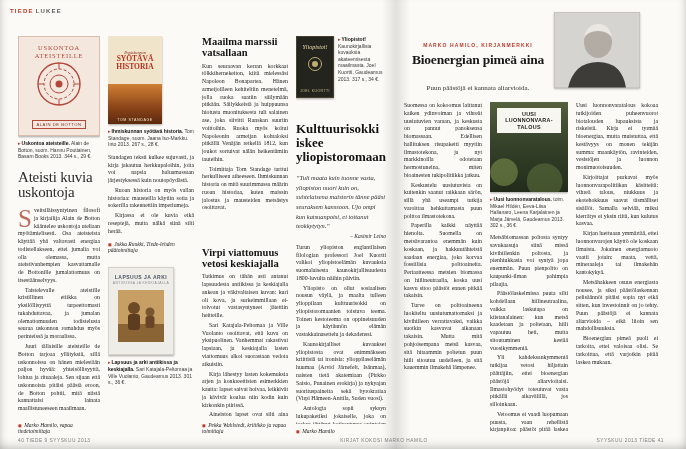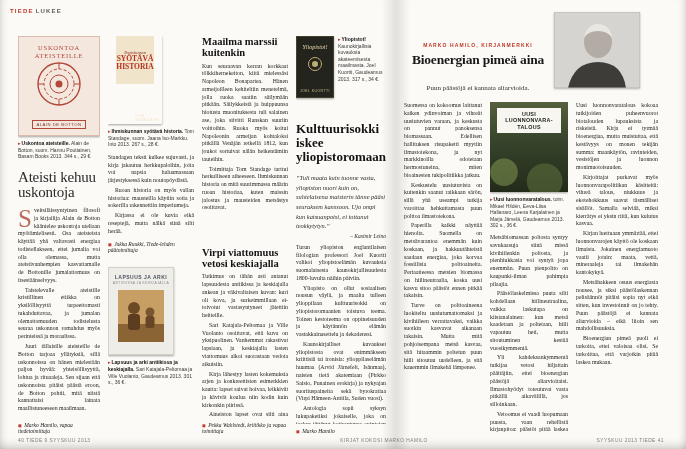--- a/index.html
+++ b/index.html
@@ -49,21 +49,21 @@
   .headline-main{font-size:15px;line-height:1.04;font-weight:normal;color:#2b2b2b;
     margin:10px 0 6px;letter-spacing:-.2px;}
   .headline-sub{font-size:10.5px;line-height:1.08;font-weight:bold;color:#141414;margin:0 0 4px;}
   .byline{font-size:5.5px;font-style:italic;color:#222;padding-top:4px;}
   .byline.pin{margin-top:auto;}
   .byline .marker{color:var(--accent);font-style:normal;font-size:4.5px;margin-right:1px;}
   .quote{font-size:6.4px;font-style:italic;line-height:1.5;color:#2d2d2d;margin:5px 0 2px;}
   .quote-attr{font-size:5.5px;font-style:italic;text-align:right;margin:0 0 5px;}
 
   
-  .cover{position:relative;flex-shrink:0;box-shadow:0 1px 2px rgba(0,0,0,.35);align-items:center;}
+  .cover{position:relative;flex-shrink:0;box-shadow:0 1px 2px rgba(0,0,0,.35);}
   #cover-atheism{width:82px;height:100px;background:#f4e8de;border:1px solid #d9bcae;
     display:flex;flex-direction:column;align-items:center;}
   #cover-atheism .ctitle{color:#b2473a;font-size:6.5px;letter-spacing:.8px;
     text-align:center;line-height:1.2;margin-top:7px;}
   #cover-atheism .cauthor{margin-top:auto;margin-bottom:6px;border:1px solid #b2473a;
     padding:1px 3px;font-family:"Liberation Sans",sans-serif;font-size:4.2px;
     color:#80302a;letter-spacing:.5px;}
   #cover-food{width:54px;height:88px;display:flex;flex-direction:column;}
   #cover-food .cf-top{height:48px;background:#f0e5cb;display:flex;flex-direction:column;
     align-items:center;justify-content:center;}
@@ -132,21 +132,21 @@
         <circle cx="25" cy="24" r="9" fill="none" stroke="#b2473a" stroke-width="1"></circle>
         <circle cx="25" cy="24" r="3.5" fill="#b2473a"></circle>
         <path d="M25 3v6M25 39v6M4 24h6M40 24h6" stroke="#b2473a" stroke-width="1"></path>
       </svg>
       <div class="cauthor">ALAIN DE BOTTON</div>
     </div>
     <div class="caption">
       <span class="marker">▸</span><b>Uskontoa ateisteille.</b>
       <span>Alain de Botton, suom. Hannu Poutiainen, Basam Books 2013. 344 s., 29 €.</span>
     </div>
-    <h1 class="headline-main">Ateisti kehuu uskontoja</h1>
+    <h1 class="headline-main">Ateisti kuvia uskontoja</h1>
     <div class="body grow">
       <p><span class="dropcap">S</span><span>veitsiläissyntyinen filosofi ja kirjailija Alain de Botton kääntelee uskontoja uteliaan myötämielisesti. Osa ateisteista käyttää yhä valtavasti energiaa todistellakseen, ettei jumalia voi olla olemassa, mutta ateistivanhempien kasvattamalle de Bottonille jumalattomuus on itsestäänselvyys.</span></p>
       <p>Taistelevalle ateistille kristillinen etiikka on yksilöllisyyttä tarpeettomasti tukahduttavaa, ja jumalan olemattomuuden todistelusta seuraa uskonnon romahdus myös perinteissä ja moraalissa.</p>
       <p>Juuri tällaisille ateisteille de Botton tarjoaa yllätyksiä, sillä uskonnoissa on hänen mielestään paljon hyvää: yhteisöllisyyttä, lohtua ja rituaaleja. Sen sijaan että uskonnoista pitäisi päästä eroon, de Botton pohtii, mitä niistä kannattaisi lainata maallistuneeseen maailmaan.</p>
     </div>
     <div class="byline pin">
       <span class="marker">◼</span>
       <span>Marko Hamilo, vapaa tiedetoimittaja</span>
     </div>
   </div>
@@ -187,21 +187,21 @@
         <rect x="27.5" y="26" width="9" height="12" rx="2.5" fill="#684526"></rect>
       </svg>
     </div>
     <div class="caption">
       <span class="marker">▸</span><b>Lapsuus ja arki antiikissa ja keskiajalla.</b>
       <span>Sari Katajala-Peltomaa ja Ville Vuolanto, Gaudeamus 2013. 301 s., 36 €.</span>
     </div>
   </div>
 
   <div class="col" id="colC">
-    <h2 class="headline-sub">Maailma marssii kuitenkin</h2>
+    <h2 class="headline-sub">Maailma marssii vatsallaan</h2>
     <div class="body fixed-block" style="height:184px">
       <p>Kun seuraavan kerran korkkaat tölkkihernekeiton, kiitä mielessäsi Napoleon Bonapartea. Hänen armeijoilleen kehiteltiin menetelmä, jolla ruoka saatiin säilymään pitkään. Säilykkeistä ja huippuunsa hiotusta muonituksesta tuli salainen ase, joka siivitti Ranskan suuriin voittoihin. Ruoka myös koitui Napoleonin armeijan kohtaloksi pitkällä Venäjän retkellä 1812, kun joukot sortuivat nälän heikentämiin tauteihin.</p>
       <p>Toimittaja Tom Standage tarttui herkulliseen aiheeseen. Ihmiskunnan historia on mitä suurimmassa määrin ruoan historiaa, kuten maissin jalostus ja mausteiden metsästys osoittavat.</p>
     </div>
     <h2 class="headline-sub">Virpi viattomuus vetosi keskiajalla</h2>
     <div class="body grow">
       <p>Tutkimus on tähän asti antanut lapsuudesta antiikissa ja keskiajalla ankean ja väkivaltaisen kuvan: kuri oli kova, ja surkeimmillaan ei-toivotut vastasyntyneet jätettiin heitteille.</p>
       <p>Sari Katajala-Peltomaa ja Ville Vuolanto osoittavat, että kuva on yksipuolinen. Vanhemmat rakastivat lapsiaan, ja keskiajalla lasten viattomuus alkoi suorastaan vedota aikuisiin.</p>
       <p>Kirja lähestyy lasten kokemuksia arjen ja konkreettisten esimerkkien kautta: lapset saivat hoivaa, leikkivät ja kävivät koulua niin kodin kuin kirkonkin piirissä.</p>
       <p>Aineiston lapset ovat silti aina aikuisten kuvaamia, joten kirjoittajat lukevat lähteitään vastakarvaan. Siksi teos on myös metodisesti kiinnostava johdatus arjen historiaan.</p>

